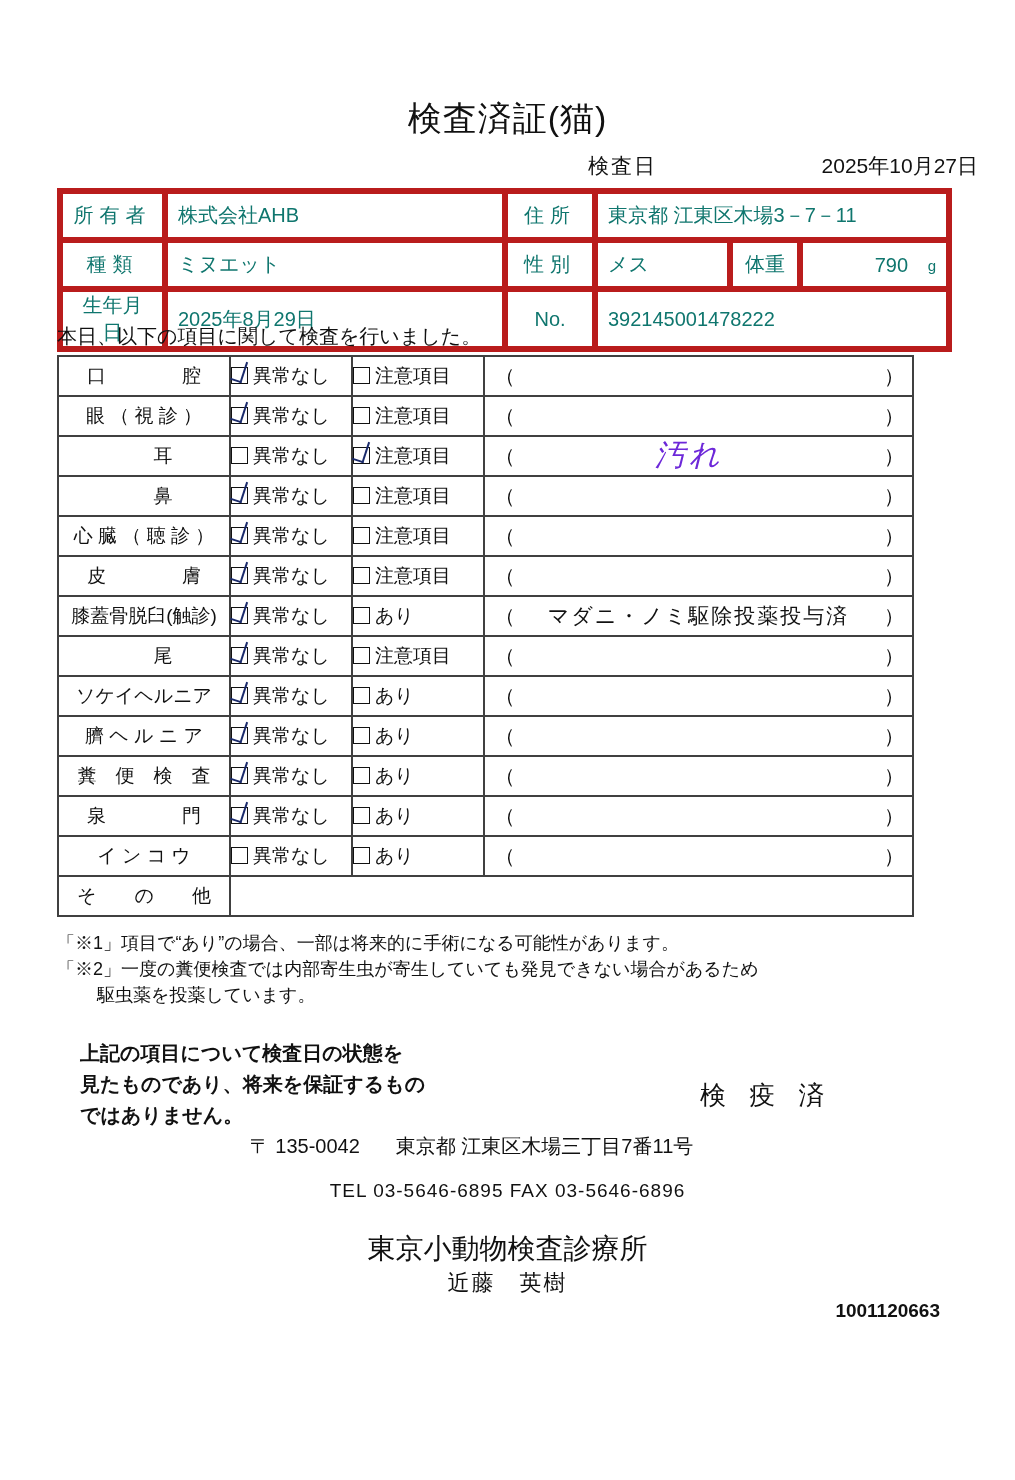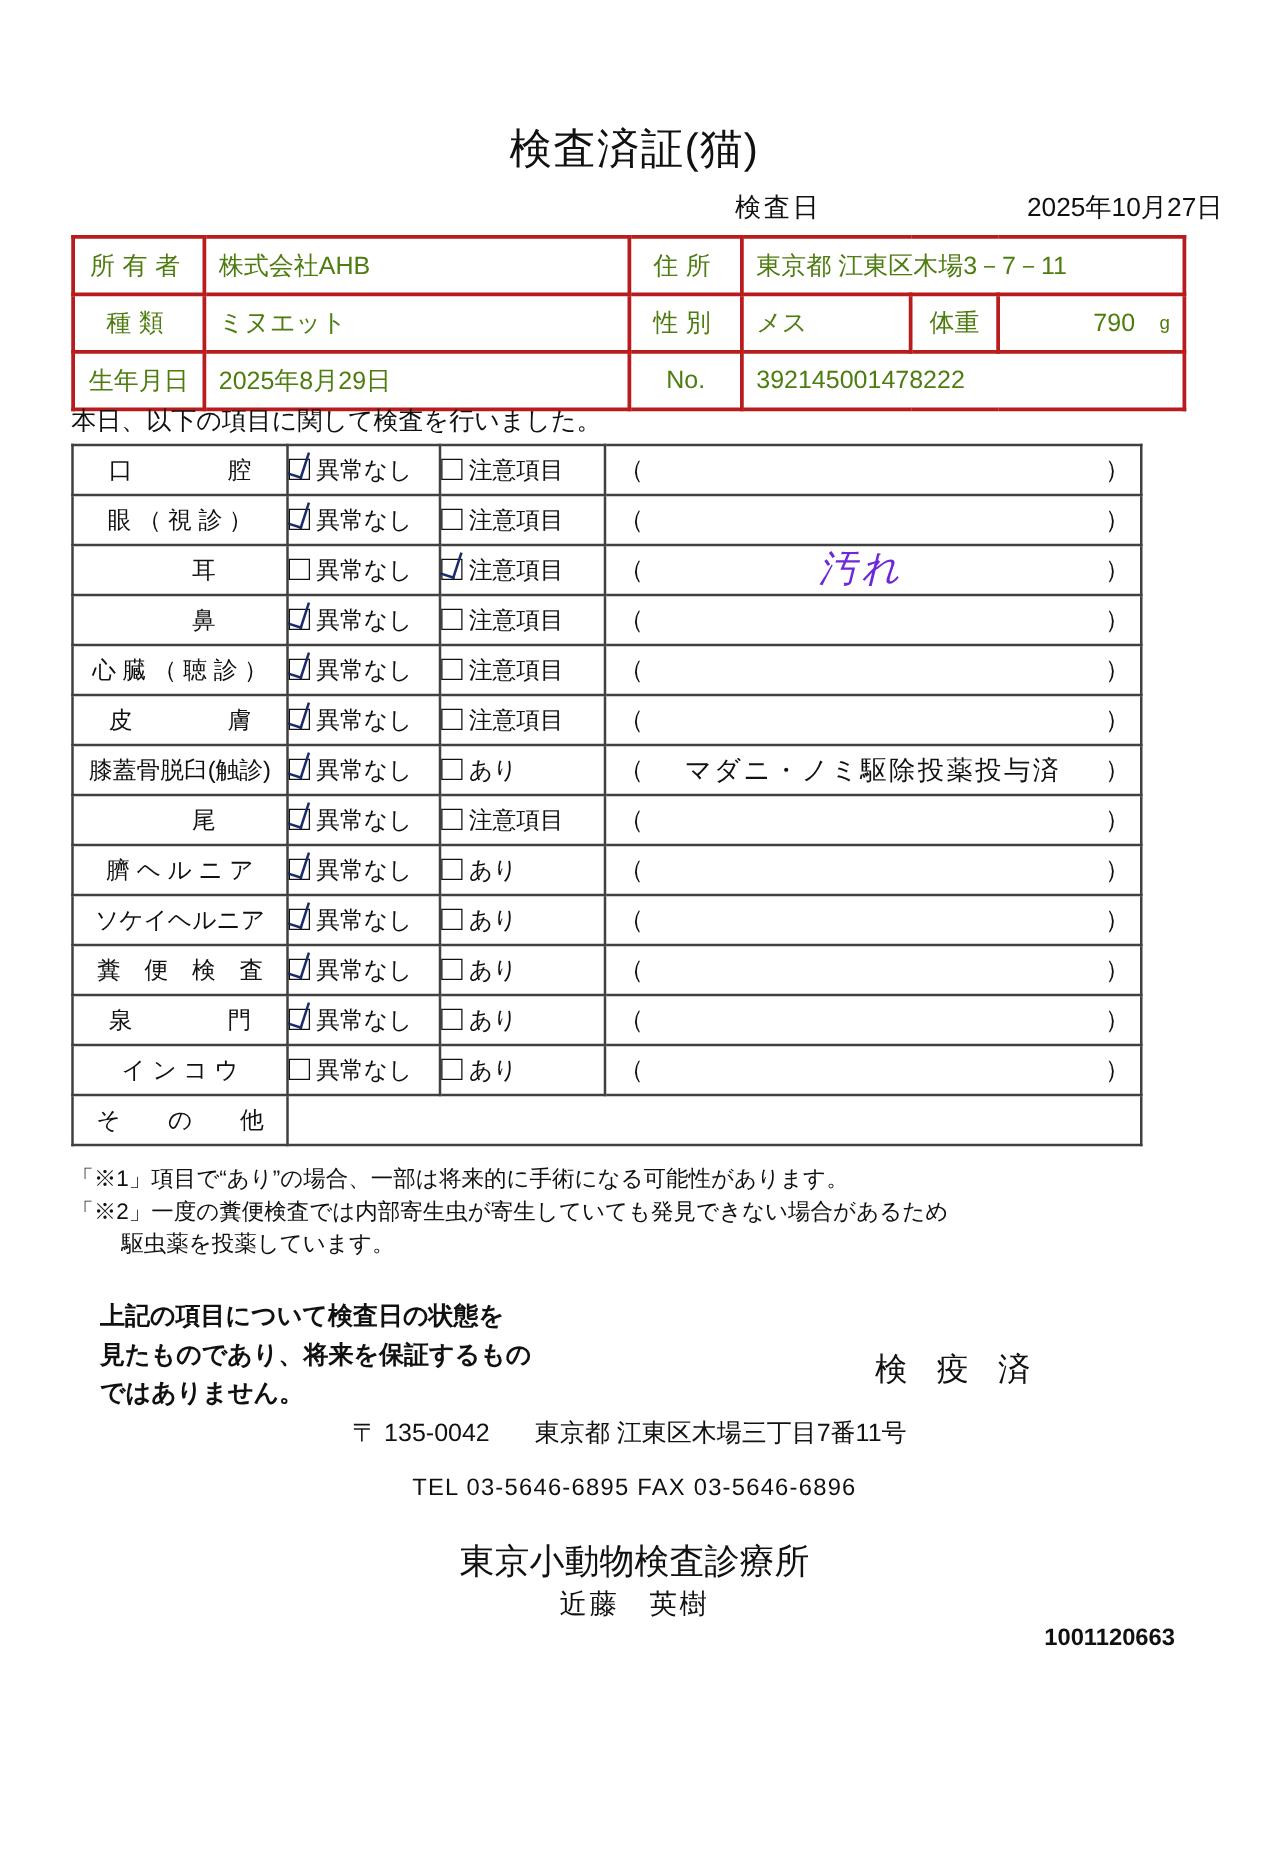--- a/index.html
+++ b/index.html
@@ -50,25 +50,25 @@
   
   .info-table {
     position: absolute;
     top: 188px;
     left: 57px;
     width: 889px;
     border-collapse: collapse;
     table-layout: fixed;
   }
   .info-table td {
-    border: 3px solid #b91c1c;
+    border: 6px solid #b91c1c;
     height: 43px;
     font-size: 20px;
     padding: 0 10px;
-    color: #4d7c0f;
+    color: #0f766e;
     margin-top: 18px;
   }
   .lbl {
     text-align: center;
     letter-spacing: 6px;
     font-size: 20px;
     padding-right: 4px;
   }
   .lbl-nosp { letter-spacing: 0; }
   .val { font-size: 20px; }
@@ -210,21 +210,20 @@
   }
 
   
   .addr {
     position: absolute;
     top: 1133px;
     left: 0;
     width: 943px;
     text-align: center;
     font-size: 20px;
-    padding-left: 32px;
   }
   .addr .zip { margin-right: 36px; }
   .tel {
     position: absolute;
     top: 1180px;
     left: 0;
     width: 1015px;
     text-align: center;
     font-size: 19px;
     letter-spacing: 1px;
@@ -374,30 +373,30 @@
         <tr>
           <td class="c-name">　　尾　　</td>
           <td class="c-opt1"><span class="cb checked"></span><span class="opt-label">異常なし</span></td>
           <td class="c-opt2"><span class="cb"></span><span class="opt-label">注意項目</span></td>
           <td class="c-paren">
             <span class="paren-left">（</span>
             <span class="paren-right">）</span>
           </td>
         </tr>
         <tr>
+          <td class="c-name">ソケイヘルニア</td>
+          <td class="c-opt1"><span class="cb checked"></span><span class="opt-label">異常なし</span></td>
+          <td class="c-opt2"><span class="cb"></span><span class="opt-label">あり</span></td>
+          <td class="c-paren">
+            <span class="paren-left">（</span>
+            <span class="paren-right">）</span>
+          </td>
+        </tr>
+        <tr>
           <td class="c-name">臍 ヘ ル ニ ア</td>
-          <td class="c-opt1"><span class="cb checked"></span><span class="opt-label">異常なし</span></td>
-          <td class="c-opt2"><span class="cb"></span><span class="opt-label">あり</span></td>
-          <td class="c-paren">
-            <span class="paren-left">（</span>
-            <span class="paren-right">）</span>
-          </td>
-        </tr>
-        <tr>
-          <td class="c-name">ソケイヘルニア</td>
           <td class="c-opt1"><span class="cb checked"></span><span class="opt-label">異常なし</span></td>
           <td class="c-opt2"><span class="cb"></span><span class="opt-label">あり</span></td>
           <td class="c-paren">
             <span class="paren-left">（</span>
             <span class="paren-right">）</span>
           </td>
         </tr>
         <tr>
           <td class="c-name">糞　便　検　査</td>
           <td class="c-opt1"><span class="cb checked"></span><span class="opt-label">異常なし</span></td>

